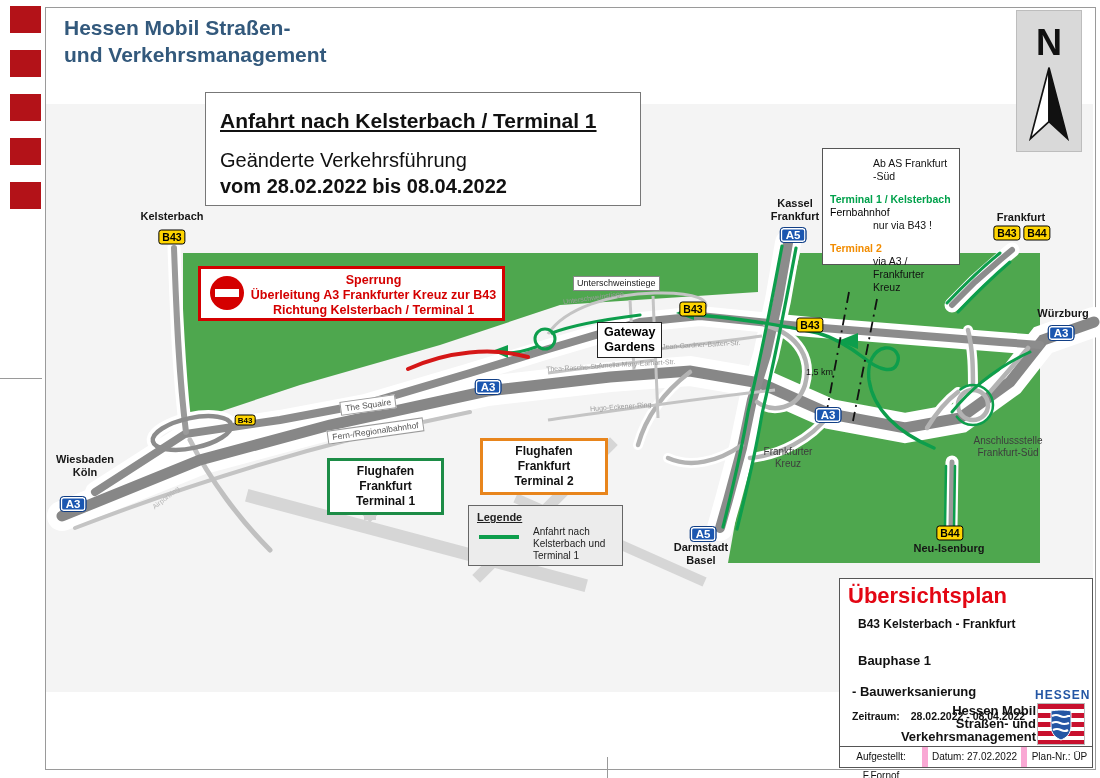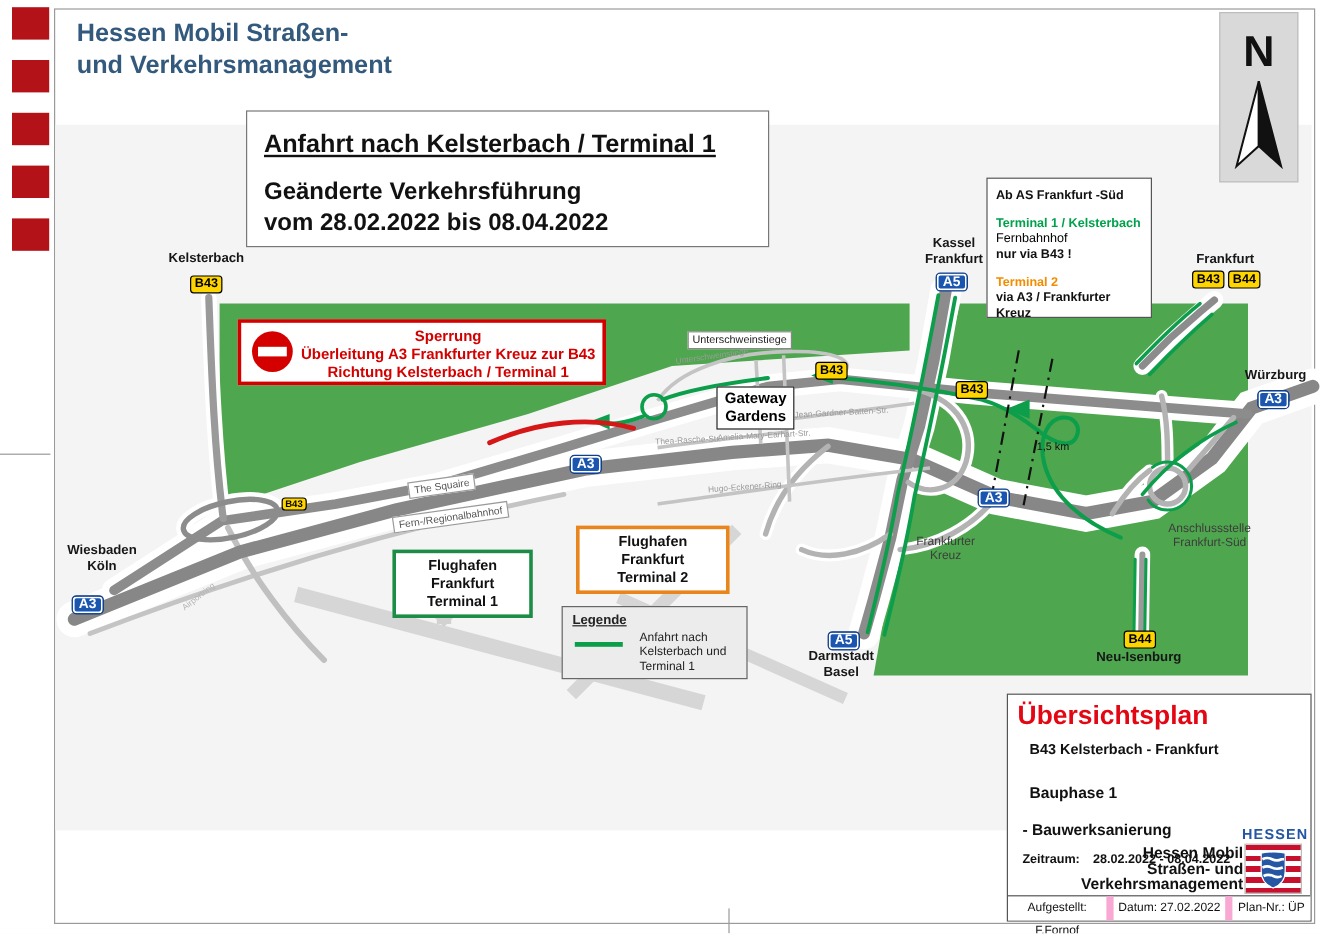--- a/index.html
+++ b/index.html
@@ -23,27 +23,27 @@
   .badge-b{background:#ffd500;color:#000;font-weight:bold;font-size:10.5px;line-height:13px;
            padding:0 3px;border-radius:3px;border:1.5px solid #000;}
   .badge-b.sm{font-size:8px;line-height:9px;padding:0 2px;border-width:1px;}
   .pill{background:#fff;border:1px solid #9a9a9a;color:#555;font-size:8.5px;line-height:10px;
         padding:1px 4px;z-index:3;white-space:nowrap;}
   .tiny{color:#9b9b9b;font-size:7px;line-height:8px;z-index:3;white-space:nowrap;}
   
   #header-org{left:64px;top:14px;font-size:21px;font-weight:bold;color:#33597c;line-height:27px;z-index:4;}
   #title-box{left:205px;top:92px;width:434px;height:112px;background:#fff;border:1px solid #777;z-index:6;padding:0;}
   #title-line1{left:14px;top:16px;font-size:21px;font-weight:bold;color:#111;text-decoration:underline;}
-  #title-line2{left:14px;top:56px;font-size:20px;font-weight:bold;color:#111;}
+  #title-line2{left:14px;top:56px;font-size:20px;font-weight:normal;color:#111;}
   #title-line3{left:14px;top:82px;font-size:20px;font-weight:bold;color:#111;}
   #compass{left:1016px;top:10px;width:64px;height:140px;background:#d9d9d9;border:1px solid #bdbdbd;z-index:6;}
   #compass-n{left:50%;top:14px;transform:translateX(-50%);font-size:36px;font-weight:bold;color:#111;line-height:36px;}
   #info-box{left:822px;top:148px;width:138px;height:117px;background:#fff;border:1px solid #555;
             z-index:6;padding:8px 7px;font-size:10.5px;line-height:13px;box-sizing:border-box;}
-  .ib-b{font-weight:bold;color:#111;}
+  .ib-b{font-weight:normal;color:#111;margin-left:43px;}
   #ib-t1{color:#00a14b;font-weight:bold;margin-top:10px;}
   #ib-t2{color:#f28c00;font-weight:bold;margin-top:10px;}
   #closure-box{left:198px;top:266px;width:307px;height:55px;background:#fff;border:3px solid #d40000;
                z-index:6;box-sizing:border-box;}
   #closure-text{left:46px;top:4px;width:253px;text-align:center;color:#d40000;font-weight:bold;
                 font-size:12.5px;line-height:15px;}
   #noentry{left:9px;top:7px;width:34px;height:34px;border-radius:50%;background:#d40000;}
   #noentry::after{content:"";position:absolute;left:5px;top:13px;width:24px;height:8px;background:#fff;}
   .poi{z-index:6;background:#fff;text-align:center;font-weight:bold;font-size:12px;line-height:15px;
        color:#111;white-space:pre-line;box-sizing:border-box;padding:3px 5px;}
@@ -51,21 +51,21 @@
   #terminal2{left:480px;top:438px;width:128px;border:3px solid #e8851c;}
   #gateway{left:597px;top:322px;border:1.5px solid #222;background:#fff;font-weight:bold;font-size:12.5px;
            line-height:15px;text-align:center;white-space:pre-line;z-index:3;padding:2px 6px;}
   #unterschw{left:573px;top:276px;background:#fff;border:1px solid #888;font-size:9px;line-height:11px;
              padding:1px 3px;color:#222;z-index:3;}
   #legend-box{left:468px;top:505px;width:155px;height:61px;background:#ececec;border:1px solid #666;
               z-index:6;box-sizing:border-box;}
   #legend-title{left:8px;top:5px;font-size:11px;font-weight:bold;text-decoration:underline;color:#222;}
   #legend-swatch{left:10px;top:29px;width:40px;height:4px;background:#0d9e4c;}
   #legend-entry{left:64px;top:20px;font-size:10px;line-height:12px;color:#222;white-space:pre-line;}
-  #dist{left:864px;top:367px;font-size:9px;color:#111;z-index:3;}
+  #dist{left:806px;top:367px;font-size:9px;color:#111;z-index:3;}
   
   #tblock{left:839px;top:578px;width:254px;height:190px;background:#fff;border:1px solid #555;z-index:7;box-sizing:border-box;}
   #tb-title{left:8px;top:4px;font-size:22px;font-weight:bold;color:#e30613;}
   #tb-sub{left:18px;top:38px;font-size:12px;font-weight:bold;color:#111;}
   #tb-phase{left:18px;top:74px;font-size:13px;font-weight:bold;color:#111;}
   #tb-measure{left:12px;top:105px;font-size:13px;font-weight:bold;color:#111;}
   #tb-period{left:12px;top:131px;font-size:10.5px;font-weight:bold;color:#111;}
   #tb-org{right:56px;bottom:24px;font-size:13px;font-weight:bold;color:#111;text-align:right;line-height:13px;}
   #tb-logo{right:5px;bottom:22px;width:52px;text-align:center;}
   #tb-logo-text{font-size:12px;font-weight:bold;color:#2456a4;letter-spacing:1px;}

